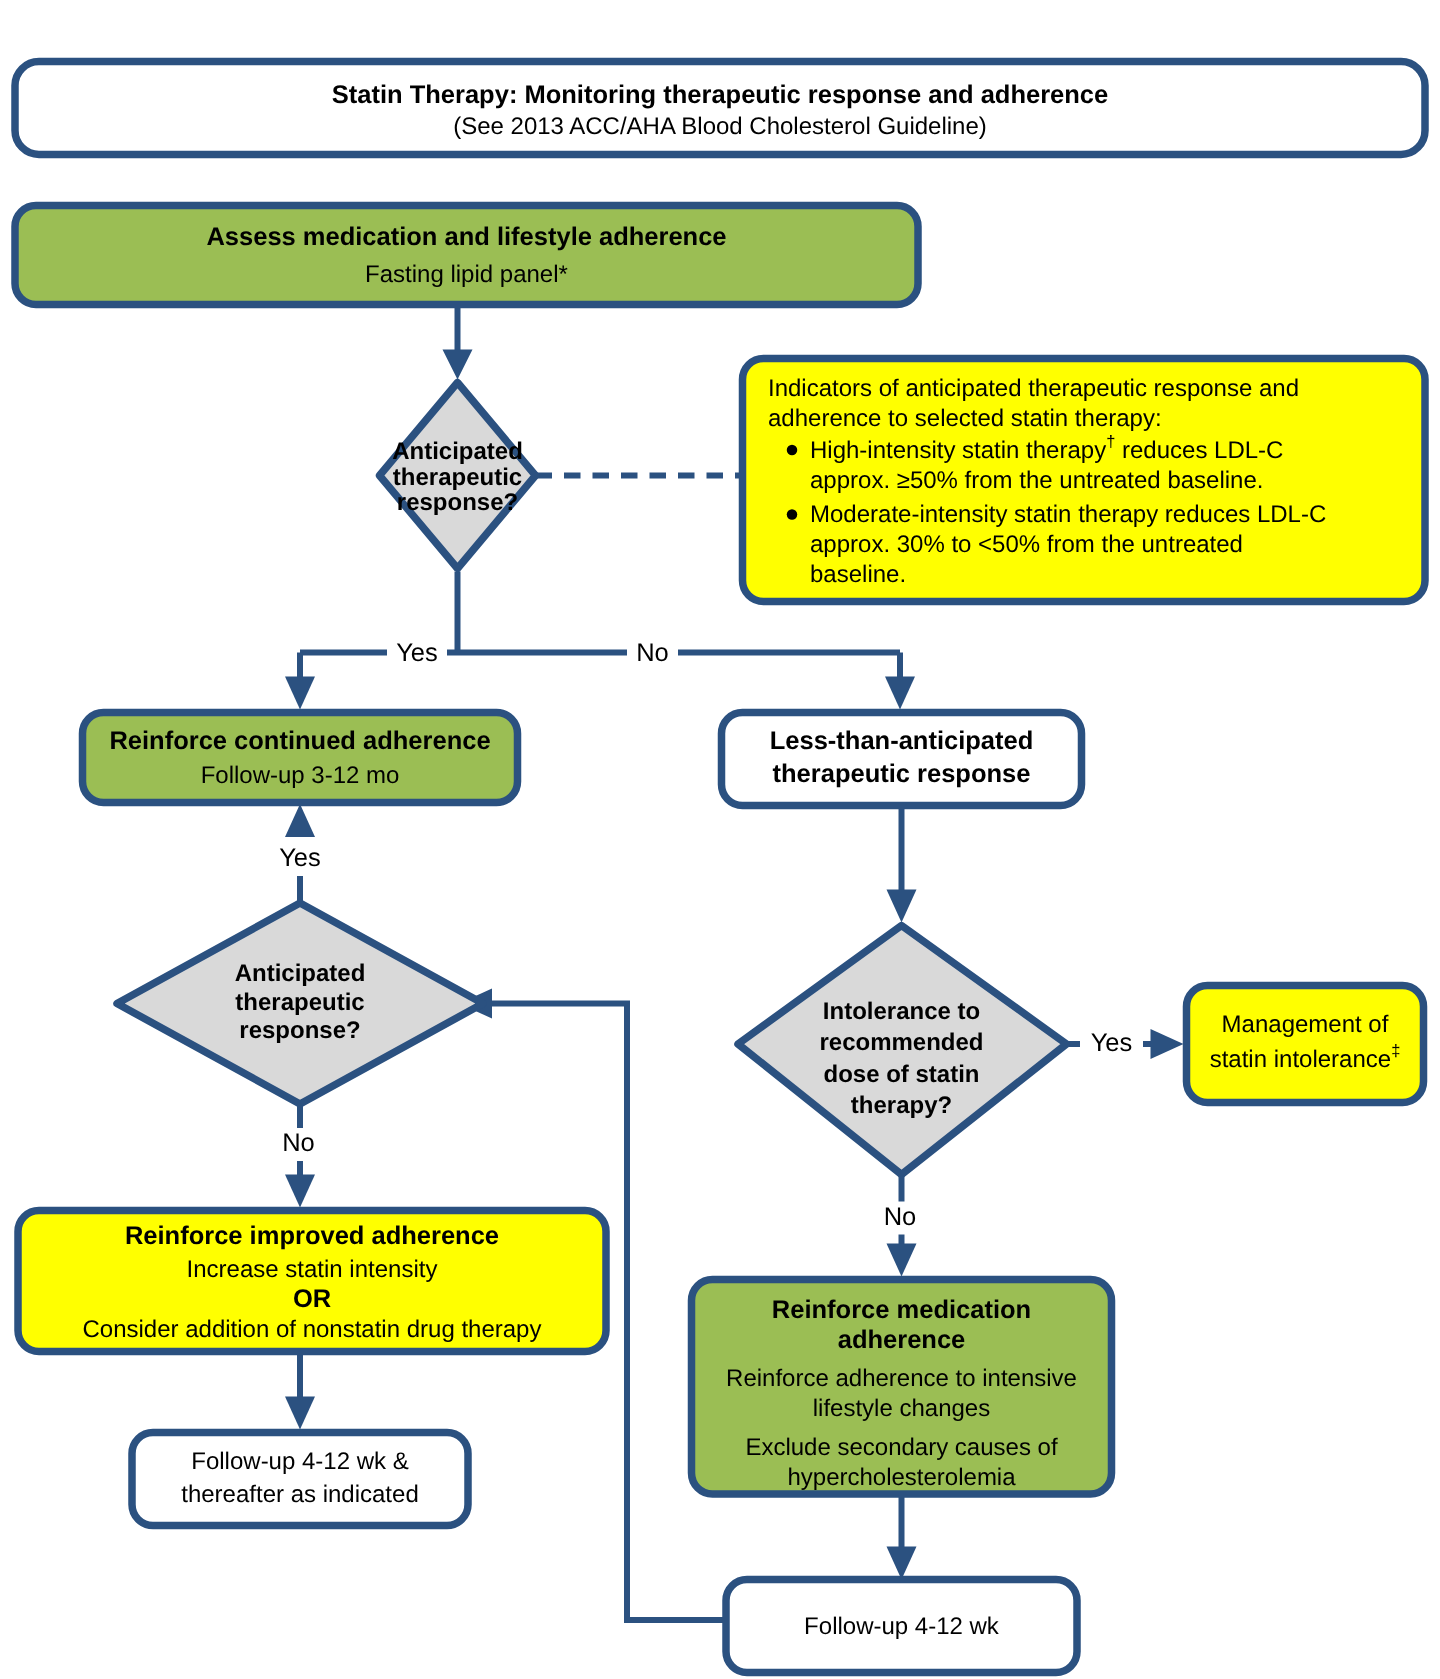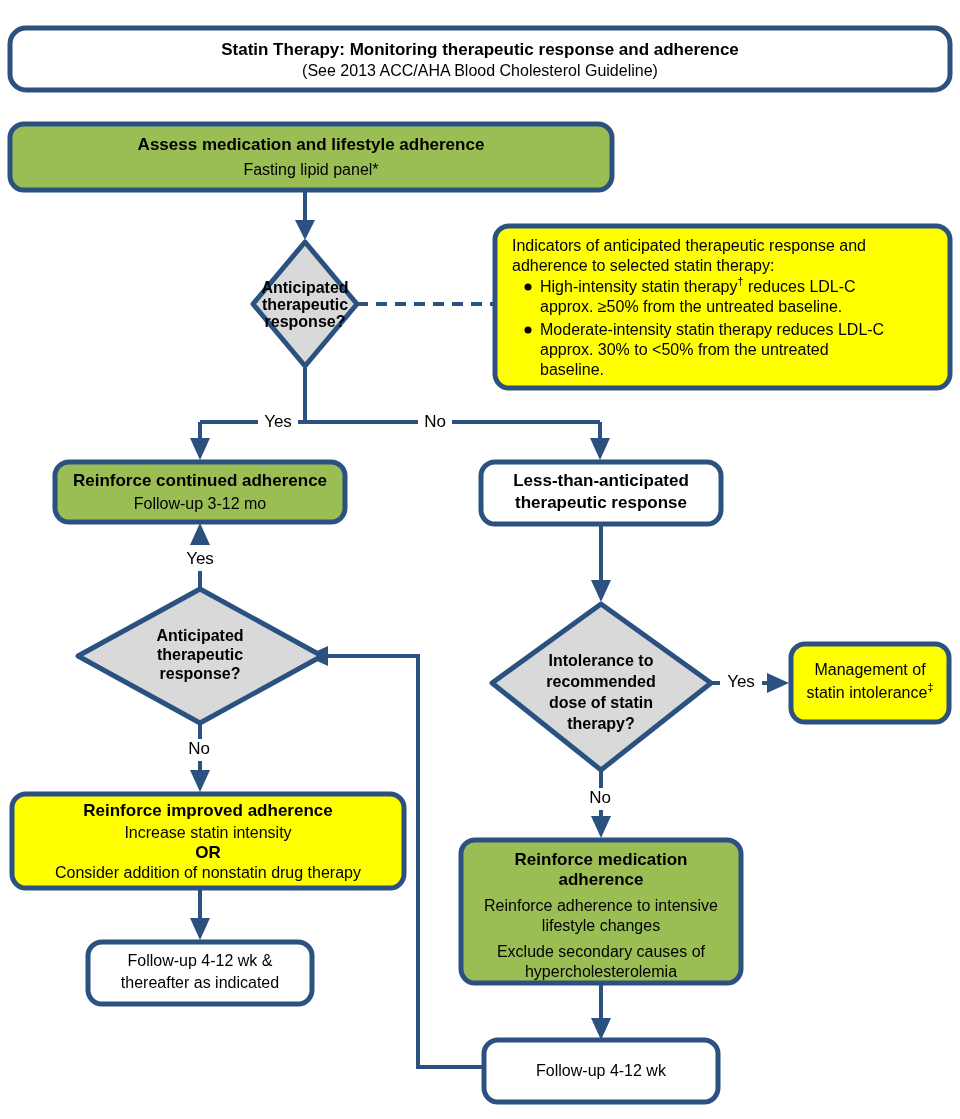--- a/index.html
+++ b/index.html
@@ -10,21 +10,21 @@
   body {
     width: 960px;
     height: 1119px;
     font-family: "Liberation Sans", sans-serif;
     position: relative;
     overflow: hidden;
   }
   #chart-root {
     position: absolute;
     left: 0;
-    top: 4px;
+    top: 17px;
     width: 960px;
     height: 928px;
   }
   svg { display: block; }
 
   .node-shape {
     stroke: #2B5180;
     stroke-width: 5;
     stroke-linejoin: round;
   }

